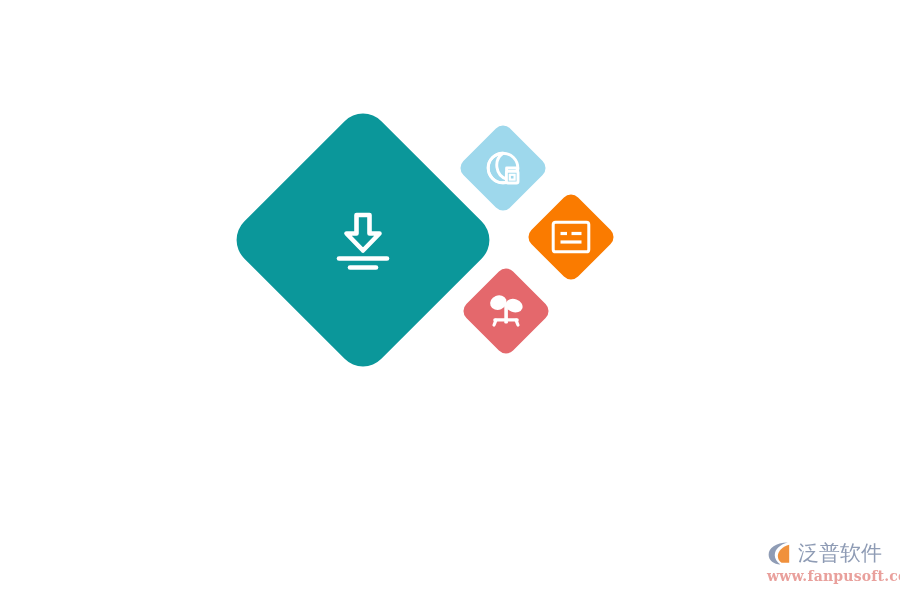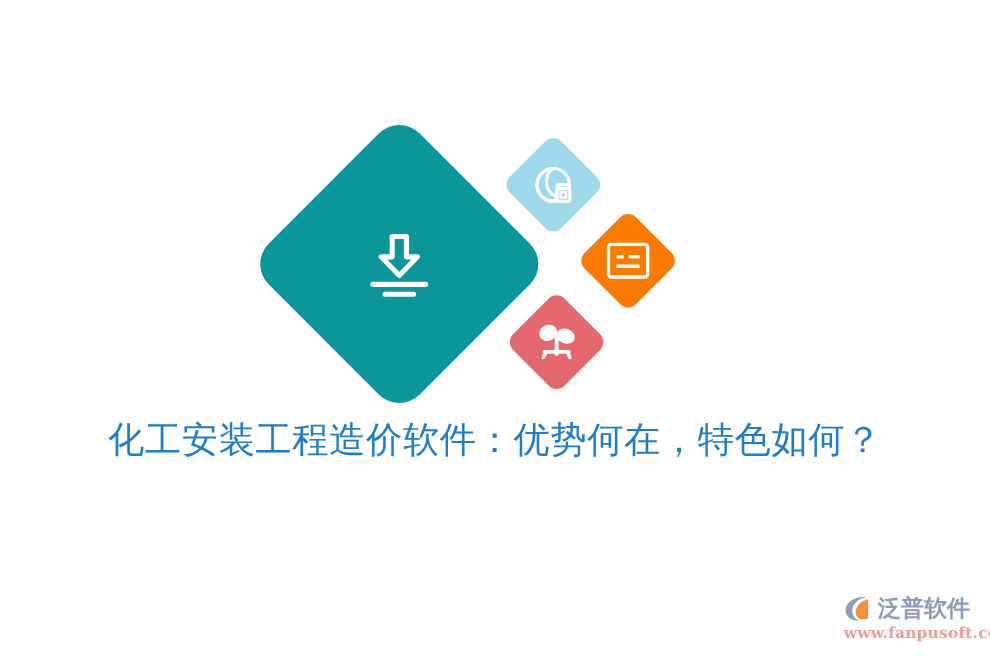--- a/index.html
+++ b/index.html
@@ -125,21 +125,21 @@
   }
   #logo-mark {
     display: block;
     width: 28px;
     height: 28px;
     flex: 0 0 auto;
   }
   #logo-wordmark {
     font-family: "DejaVu Sans", "Liberation Sans", sans-serif;
     font-size: 21px;
-    font-weight: 700;
+    font-weight: 400;
     color: #8f9cb5;
     letter-spacing: 0px;
     line-height: 28px;
     white-space: nowrap;
   }
   #logo-url {
     font-family: "DejaVu Serif", "Liberation Serif", serif;
     font-size: 14px;
     font-weight: 700;
     color: #e9a09c;
@@ -215,21 +215,20 @@
 
           <rect x="8.4" y="27.4" width="3.2" height="8.4" rx="1.6" transform="rotate(22 10 31.6)" fill="#ffffff"></rect>
 
           <rect x="30.4" y="27.4" width="3.2" height="8.4" rx="1.6" transform="rotate(-22 32 31.6)" fill="#ffffff"></rect>
         </svg>
       </div>
     </div>
 
   </div>
 
-  <div id="page-title" style="color:#1f7cc9;">化工安装工程造价软件：优势何在，特色如何？</div>
 
   <div id="watermark-logo">
     <div id="logo-top-row">
       <svg id="logo-mark" viewBox="0 0 32 32" aria-hidden="true">
 
         <path d="M25 4 C11 4 3 10.5 3 18 C3 24.5 9 29 16.5 29 C12.5 26.5 10 22.5 10 18.5 C10 11.5 16.5 6 25 4 Z" fill="#8f9cb5"></path>
 
         <path d="M26.5 6.5 C19 8.5 13.5 13.5 13.5 19.5 C13.5 22.8 15.2 25.6 17.8 27.2 L26.5 27.2 Z" fill="#f0913c"></path>
       </svg>
       <div id="logo-wordmark" style="color: rgb(143, 156, 181);">泛普软件</div>

